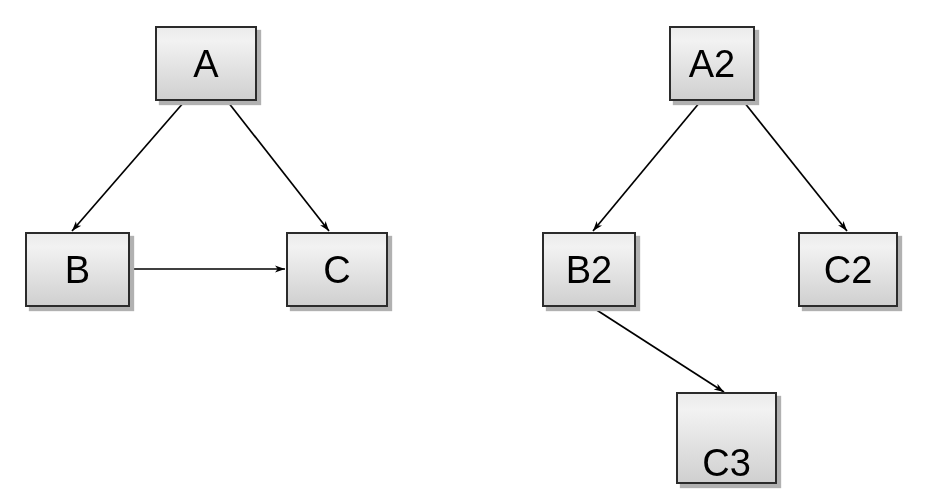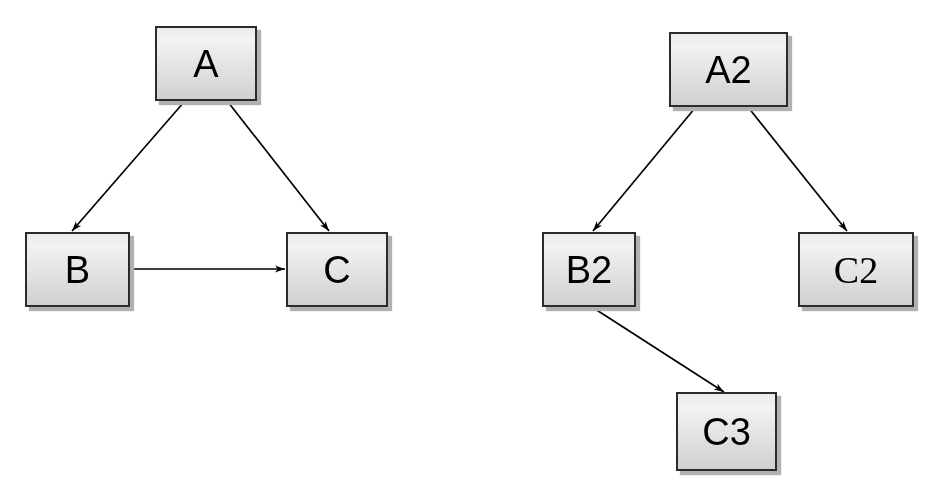--- a/index.html
+++ b/index.html
@@ -58,26 +58,26 @@
   <div id="node-layer">
       <div class="node" style="left: 155px; top: 26px; width: 102px; height: 75px;">
         <span>A</span>
       </div>
       <div class="node" style="left: 25px; top: 232px; width: 105px; height: 75px;">
         <span>B</span>
       </div>
       <div class="node" style="left: 286px; top: 232px; width: 102px; height: 75px;">
         <span>C</span>
       </div>
-      <div class="node" style="left: 669px; top: 32px; width: 119px; height: 75px;">
+      <div class="node" style="left: 669px; top: 26px; width: 86px; height: 75px;">
         <span>A2</span>
       </div>
       <div class="node" style="left: 542px; top: 232px; width: 94px; height: 75px;">
         <span>B2</span>
       </div>
-      <div class="node" style="left: 798px; top: 232px; width: 116px; height: 75px; font-family: Liberation Serif, serif;">
+      <div class="node" style="left: 798px; top: 232px; width: 100px; height: 75px;">
         <span>C2</span>
       </div>
-      <div class="node" style="left: 676px; top: 392px; width: 101px; height: 79px;">
+      <div class="node" style="left: 676px; top: 392px; width: 101px; height: 92px; align-items: flex-end;">
         <span>C3</span>
       </div>
     </div>
 </div>
 
 </body></html>

